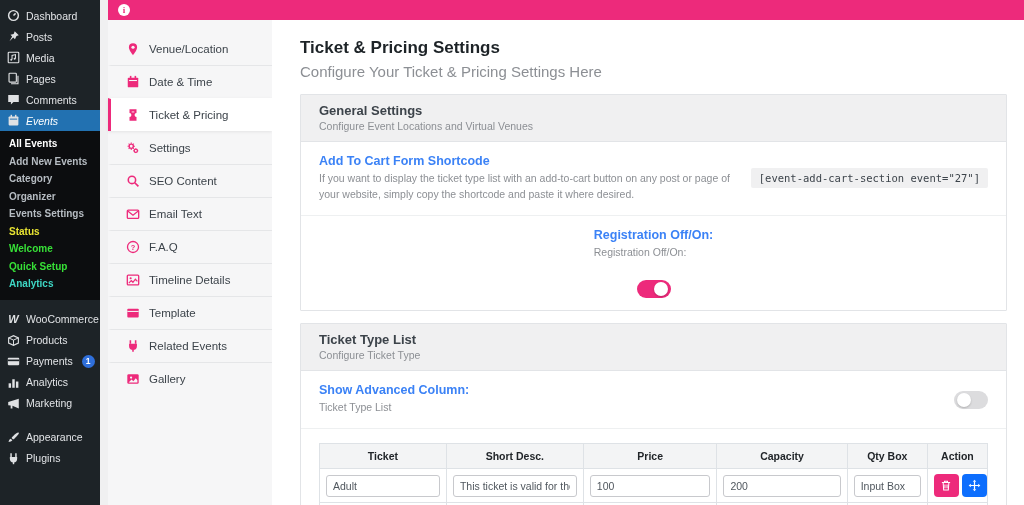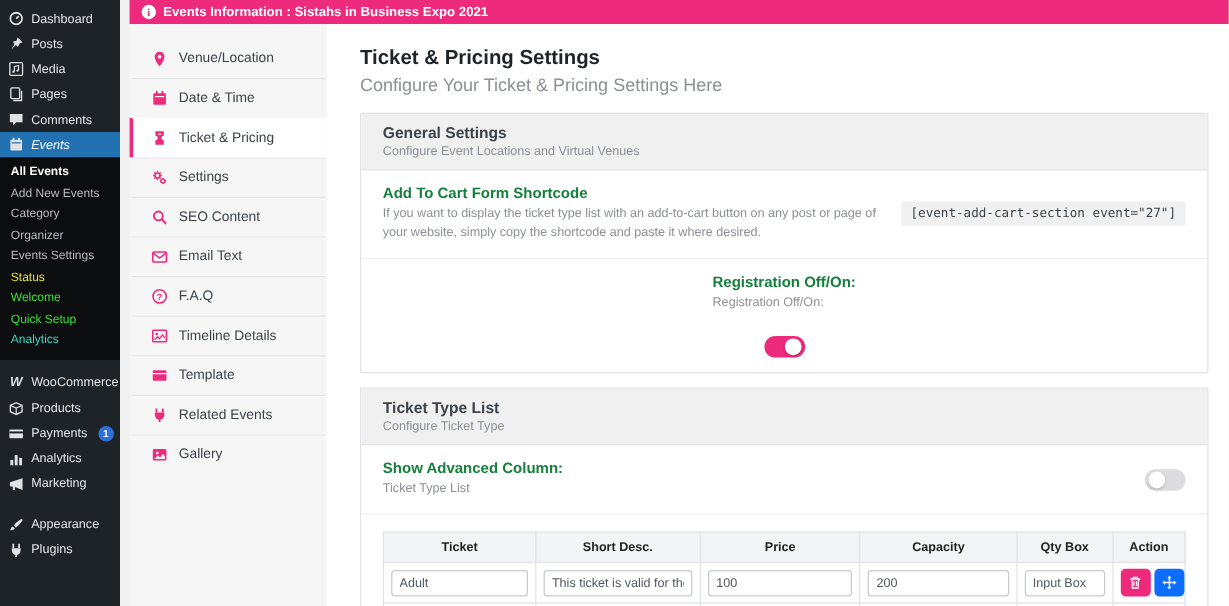--- a/index.html
+++ b/index.html
@@ -9,21 +9,21 @@
 
   
   .sidebar { width:100px; min-width:100px; background:#1d2327; color:#e2e4e7; padding-top:5px; overflow:hidden; }
   .wp-item { position:relative; display:flex; align-items:center; gap:6px; padding:4px 6px 4px 7px;
     font-size:10.5px; height:21px; cursor:pointer; white-space:nowrap; }
   .wp-item .wpico { width:13px; min-width:13px; height:13px; display:flex; align-items:center; justify-content:center; color:#dfe1e3; }
   .wp-item.active { background:#2271b1; color:#fff;font-style:italic; }
   .wp-item.active::after { content:''; position:absolute; right:-8px; top:2px;
     border:8px solid transparent; border-left-color:#2271b1; }
   .submenu { background:#0c0d0f; padding:4px 0 7px 0; }
-  .sub-item { padding:2px 6px 2px 9px; font-size:10px; color:#b6bcc2; cursor:pointer; line-height:1.35; }
+  .sub-item { padding:2px 6px 2px 9px; font-size:10px; color:#b6bcc2; cursor:pointer; line-height:1.35;font-weight:bold; }
   .sub-item.current { color:#fff; font-weight:bold; }
   .sub-item.c-yellow { color:#e8e332; }
   .sub-item.c-green { color:#37e037; }
   .sub-item.c-teal { color:#3ed6c4; }
   .sub-item.c-dim { color:#9ea3a8; }
   .gap-top { margin-top:9px; }
   .gap-top2 { margin-top:13px; }
   .badge { display:inline-flex; align-items:center; justify-content:center; min-width:13px; height:13px;
     border-radius:50%; background:#2f6fdb; color:#fff; font-size:8.5px; font-weight:bold; margin-left:3px; }
   .wglyph { font-weight:bold; font-size:11px; font-style:italic; }
@@ -50,21 +50,21 @@
   .main { flex:1; background:#fff; padding:15px 17px 0 28px; overflow:hidden; min-width:0; }
   .page-title { font-size:17px; font-weight:bold; color:#1d2327; margin:3px 0 5px; }
   .page-sub { font-size:15px; color:#8c8f94; margin-bottom:14px; }
 
   .card { border:1px solid #e2e4e7; border-radius:1px; margin-bottom:12px; background:#fff; }
   .card-head { background:#f0f0f1; border-bottom:1px solid #e2e4e7; padding:8px 18px 9px; }
   .card-head .ct { font-size:13px; font-weight:bold; color:#3c434a; margin-bottom:2px; }
   .card-head .cs { font-size:10.5px; color:#8c8f94; }
   .row { display:flex; align-items:center; justify-content:space-between; padding:12px 18px; gap:20px; }
   .row + .row, .row + .table-sec { border-top:1px solid #eef0f1;flex-direction:column; }
-  .row .lbl { font-size:12.5px; font-weight:bold; color:#15803d; margin-bottom:3px; }
+  .row .lbl { font-size:12.5px; font-weight:bold; color:#3b82f6; margin-bottom:3px; }
   .row .sub { font-size:10.5px; color:#8c8f94; line-height:1.5; max-width:500px; }
   .code-chip { background:#f0f0f1; color:#3c434a; font-family:"DejaVu Sans Mono","Liberation Mono",monospace;
     font-size:10.5px; padding:4px 8px; border-radius:2px; white-space:nowrap; }
 
   .toggle { width:34px; min-width:34px; height:18px; border-radius:10px; background:#dcdcde; position:relative; cursor:pointer; }
   .toggle .knob { position:absolute; top:2px; left:3px; width:14px; height:14px; border-radius:50%; background:#fff;
     box-shadow:0 1px 2px rgba(0,0,0,.2); transition:left .15s; }
   .toggle.on { background:#ed2a7b; }
   .toggle.on .knob { left:17px; }
 
@@ -216,21 +216,20 @@
           </svg>
         </span>
       <span>Plugins</span>
     </div>
 
   </aside>
 
   <div class="right">
     <div class="topbar">
       <span class="info-dot">i</span>
-      <span>Events Information : Sistahs in Business Expo 2021</span>
     </div>
 
     <div class="content-row">
 
       <nav class="tabs">
         <div class="tab">
           <span class="tico">
               <svg width="14" height="14" viewBox="0 0 16 16">
                 <path d="M8 1.3A4.7 4.7 0 0 0 3.3 6C3.3 9.6 8 15 8 15s4.7-5.4 4.7-9A4.7 4.7 0 0 0 8 1.3z" fill="currentColor"></path>
                 <circle cx="8" cy="6" r="1.8" fill="#f6f6f7"></circle>

